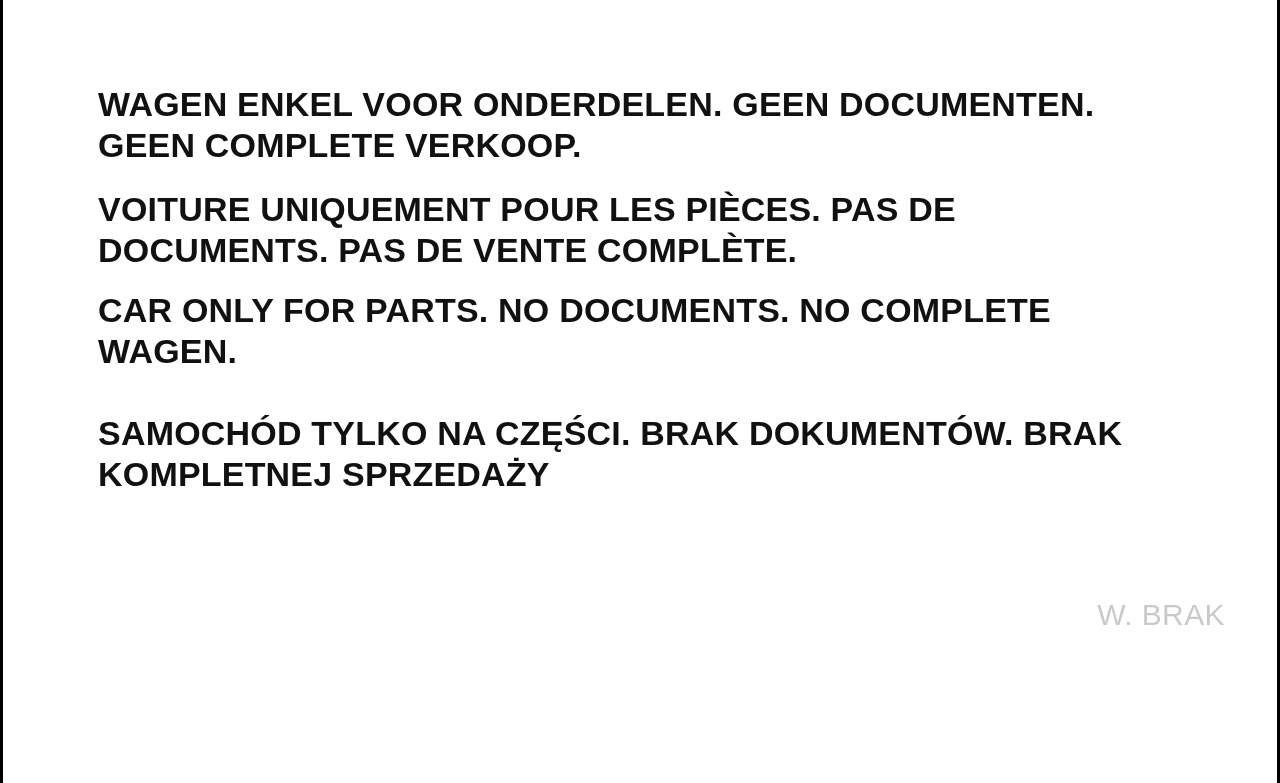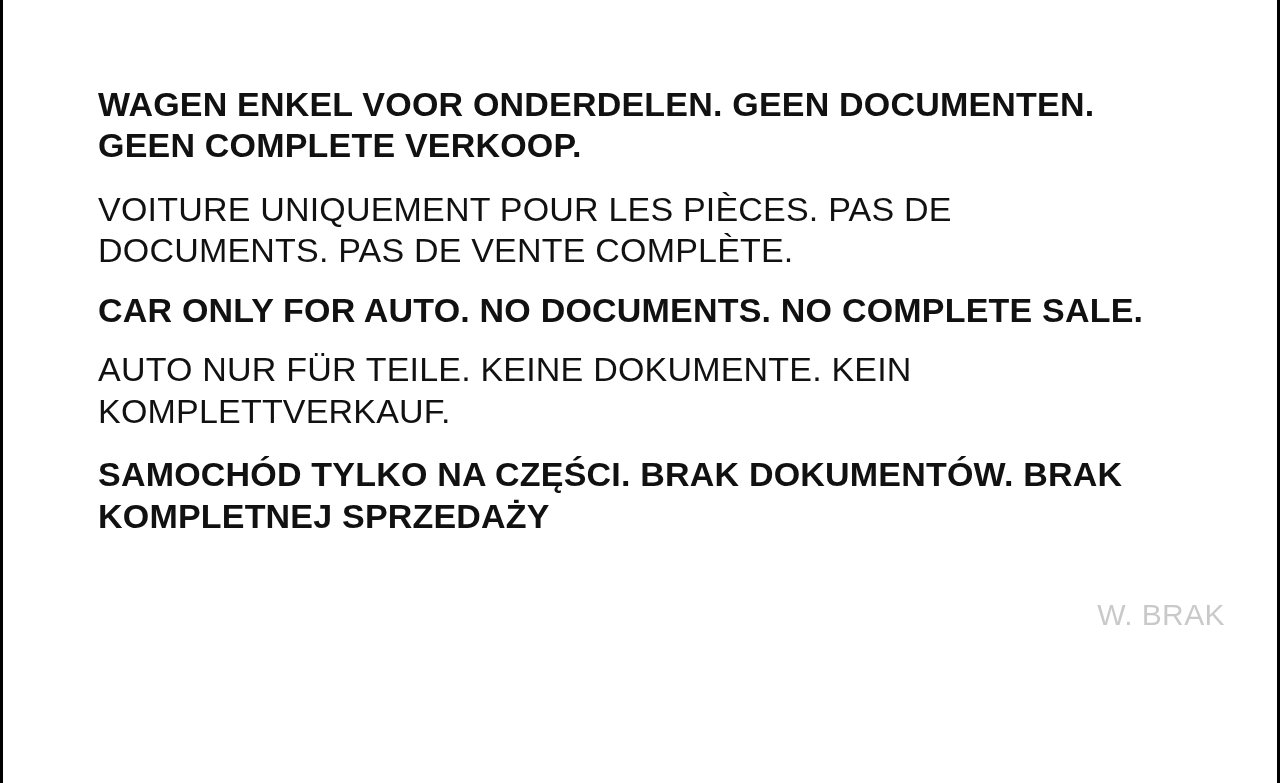--- a/index.html
+++ b/index.html
@@ -35,21 +35,21 @@
   .line {
     margin: 0 0 0 0;
     line-height: 1.22;
     letter-spacing: 0.2px;
   }
   .line.bold {
     font-weight: 700;
     font-size: 34px;
   }
   .line.regular {
-    font-weight: 400;
+    font-weight: 700;
     font-size: 34px;
   }
   .spacer-sm {
     height: 22px;
   }
   .spacer-xs {
     height: 18px;
   }
   .ghost-text {
     position: absolute;
@@ -71,25 +71,24 @@
   <div class="notice-block">
 
     <p class="line bold">WAGEN ENKEL VOOR ONDERDELEN. GEEN DOCUMENTEN. GEEN COMPLETE VERKOOP.</p>
 
     <div class="spacer-sm"></div>
 
     <p class="line regular">VOITURE UNIQUEMENT POUR LES PIÈCES. PAS DE DOCUMENTS. PAS DE VENTE COMPLÈTE.</p>
 
     <div class="spacer-xs"></div>
 
-    <p class="line bold">CAR ONLY FOR AUTO. NO DOCUMENTS. NO COMPLETE SALE.</p>
+    <p class="line bold">CAR ONLY FOR PARTS. NO DOCUMENTS. NO COMPLETE WAGEN.</p>
 
     <div class="spacer-xs"></div>
 
-    <p class="line regular">AUTO NUR FÜR TEILE. KEINE DOKUMENTE. KEIN KOMPLETTVERKAUF.</p>
 
     <div class="spacer-sm"></div>
 
     <p class="line bold">SAMOCHÓD TYLKO NA CZĘŚCI. BRAK DOKUMENTÓW. BRAK KOMPLETNEJ SPRZEDAŻY</p>
 
   </div>
 
   <div class="ghost-text">W. BRAK</div>
 
 </div>

